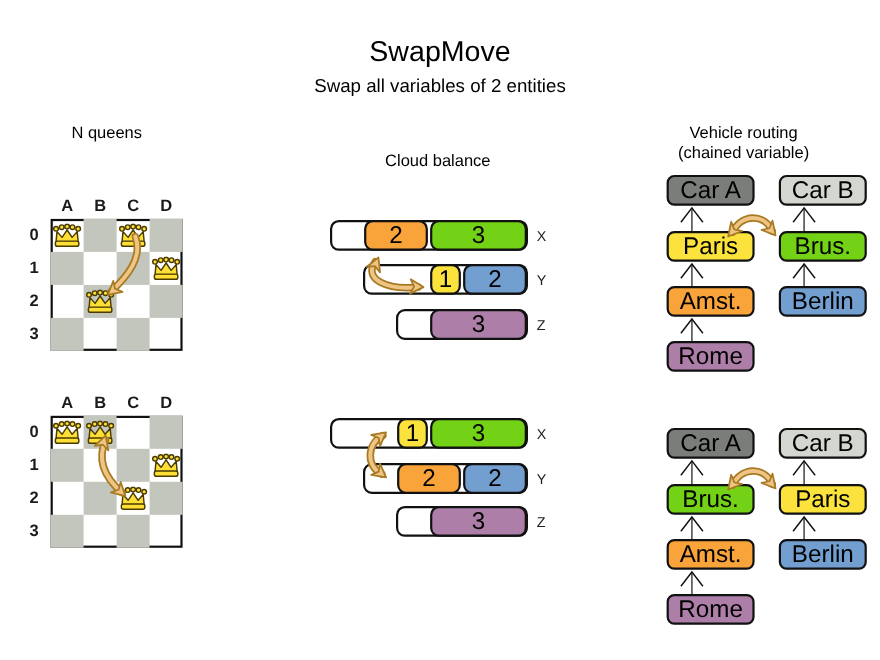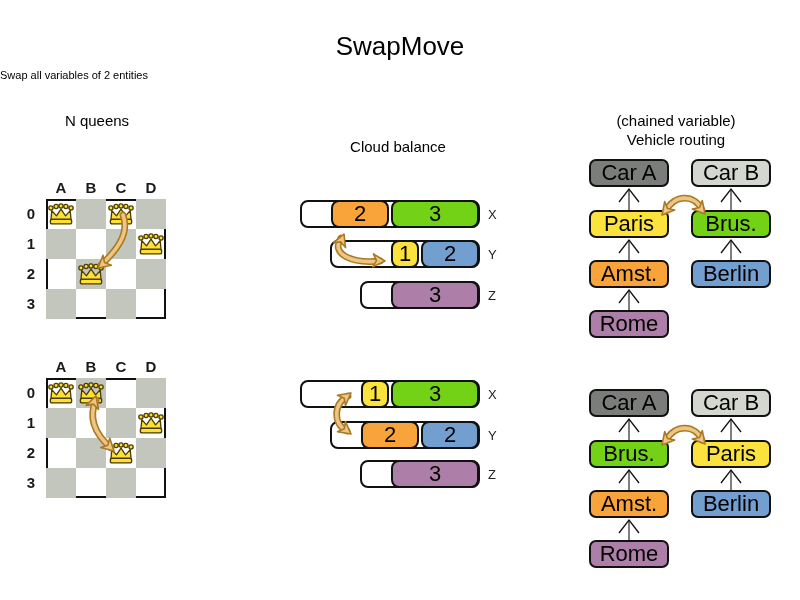--- a/index.html
+++ b/index.html
@@ -1,48 +1,48 @@
 <!DOCTYPE html>
 <html><head>
 <meta charset="utf-8">
 <style>
   html,body{margin:0;padding:0;background:#fff;}
   body{width:800px;height:600px;font-family:"Liberation Sans",sans-serif;color:#000;}
   .canvas{position:relative;width:800px;height:600px;overflow:hidden;background:#fff;}
   .abs{position:absolute;}
   .title{left:0;right:0;top:33px;text-align:center;font-size:26px;line-height:1;}
-  .subtitle{left:0;right:0;top:70px;font-size:11px;line-height:1;}
+  .subtitle{left:0;right:0;top:70px;text-align:center;font-size:17px;line-height:1;}
   .col-header{font-size:15px;line-height:19px;text-align:center;width:200px;}
   .hdr-nq{left:-3px;top:111px;}
   .hdr-cb{left:298px;top:111px;margin-top:26px;}
   .hdr-vr{left:576px;top:111px;}
   .board{background:#fff;border:2px solid #111;box-sizing:border-box;}
   .cell{position:absolute;width:30px;height:30px;}
   .board-label{position:absolute;font-size:15px;font-weight:bold;color:#1a1a1a;text-align:center;line-height:16px;}
   .cloud-row{position:absolute;background:#fff;border:2px solid #111;border-radius:8px;box-sizing:border-box;}
   .cloud-block{position:absolute;border:2px solid #111;border-radius:8px;box-sizing:border-box;
                display:flex;align-items:center;justify-content:center;font-size:22px;line-height:1;}
   .cloud-label{position:absolute;font-size:13px;line-height:15px;color:#222;}
   .vr-box{position:absolute;border:2px solid #111;border-radius:7px;box-sizing:border-box;
-          display:flex;align-items:center;justify-content:center;font-size:22px;line-height:1;}
+          display:flex;align-items:center;justify-content:center;font-size:22px;line-height:1;margin-left:17px;}
   svg.overlay{position:absolute;left:0;top:0;pointer-events:none;}
   .queen{position:absolute;}
 </style>
 </head>
 <body>
 
 <div class="canvas">
   <div class="abs title">SwapMove</div>
   <div class="abs subtitle">Swap all variables of 2 entities</div>
 
   <div class="abs col-header hdr-nq">N queens</div>
   <div class="abs col-header hdr-cb">Cloud balance</div>
   <div class="abs col-header hdr-vr">
+    <div>Vehicle routing</div>
     <div>(chained variable)</div>
-    <div>Vehicle routing</div>
   </div>
 
   <div id="generated">
       <div class="board-label" style="left: 46px; top: 180px; width: 30px; position: absolute;">A</div>
       <div class="board-label" style="left: 76px; top: 180px; width: 30px; position: absolute;">B</div>
       <div class="board-label" style="left: 106px; top: 180px; width: 30px; position: absolute;">C</div>
       <div class="board-label" style="left: 136px; top: 180px; width: 30px; position: absolute;">D</div>
       <div class="board-label" style="left: 20px; top: 206px; width: 22px; position: absolute;">0</div>
       <div class="board-label" style="left: 20px; top: 236px; width: 22px; position: absolute;">1</div>
       <div class="board-label" style="left: 20px; top: 266px; width: 22px; position: absolute;">2</div>

